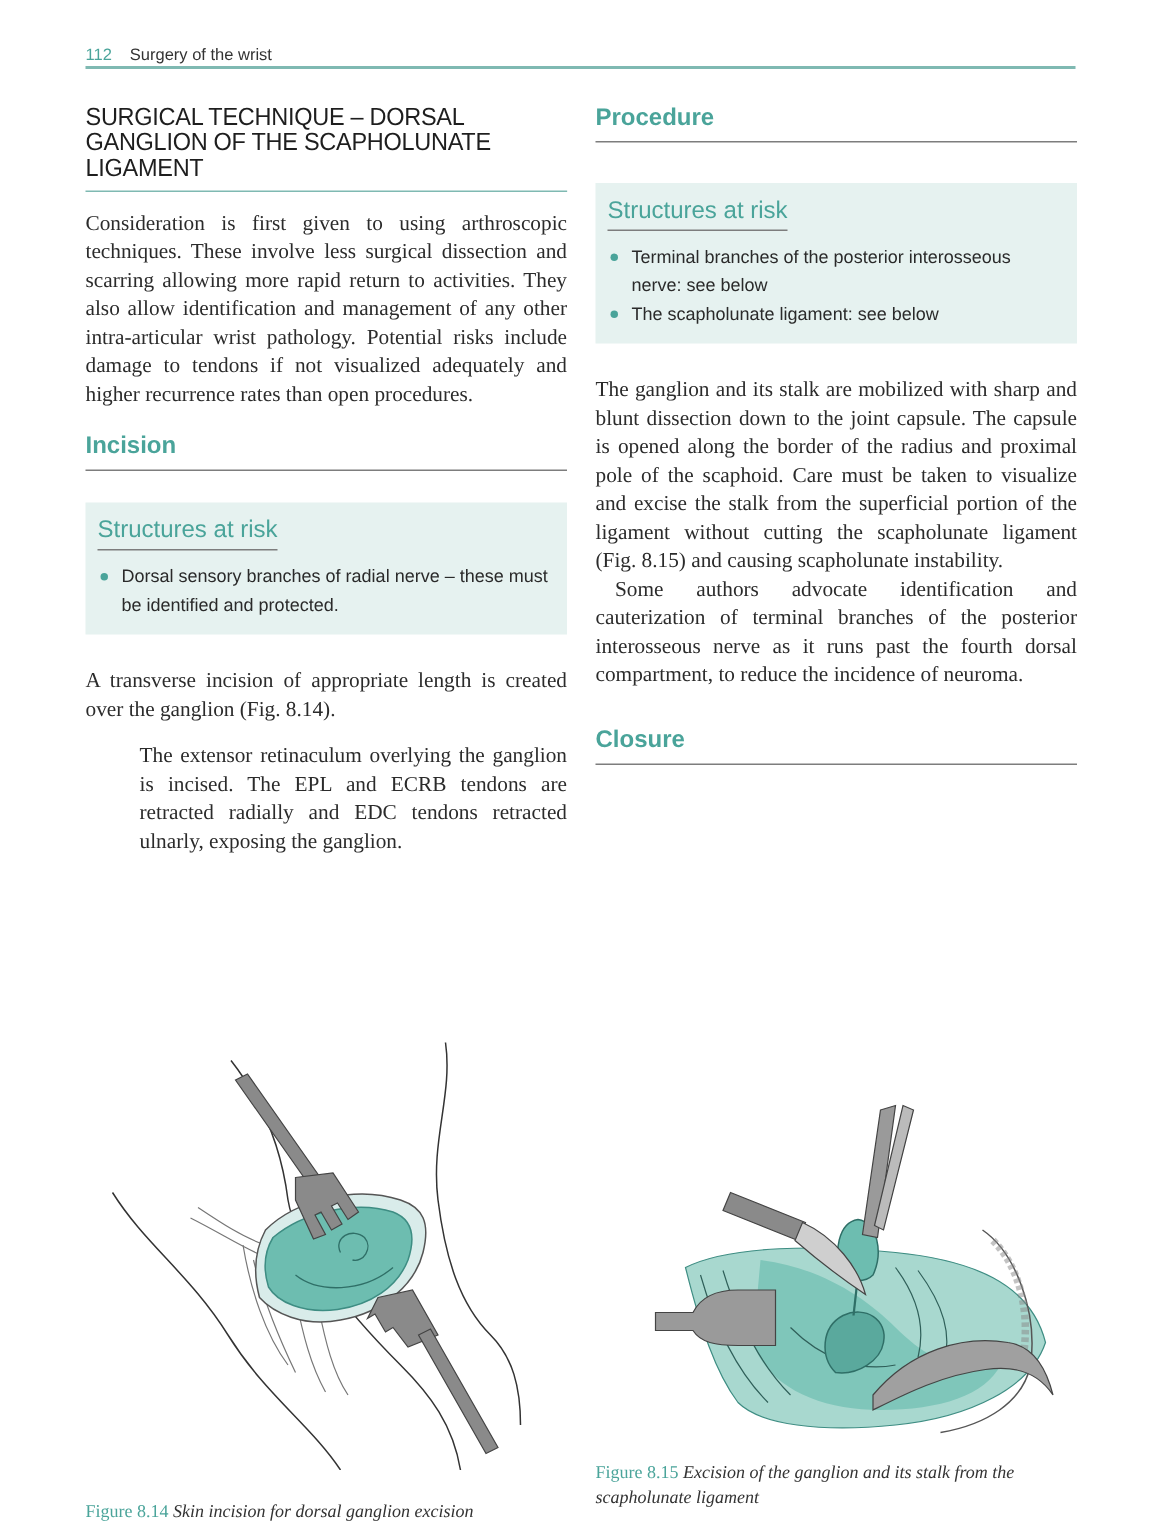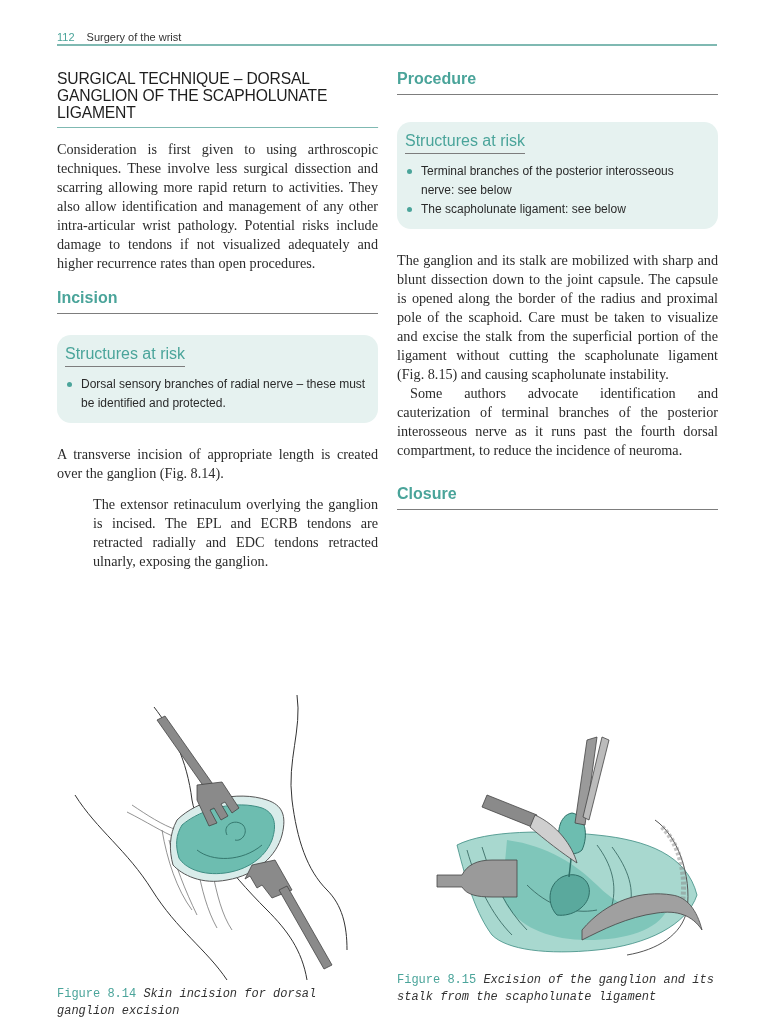--- a/index.html
+++ b/index.html
@@ -14,28 +14,28 @@
   .col-left { left: 57px; top: 70px; }
   .col-right { left: 397px; top: 70px; }
 
   .main-title { font-family: "Liberation Sans", sans-serif; font-size: 16.5px; line-height: 17px; font-weight: normal; color: #1e1e1e; margin: 0; padding-bottom: 6px; border-bottom: 1.5px solid #7fb9b2; letter-spacing: -0.2px; transform: scaleX(0.95); transform-origin: left; width: 338px; }
 
   .sec-head { font-family: "Liberation Sans", sans-serif; font-size: 16px; color: #4aa49a; margin: 0; padding-bottom: 6px; border-bottom: 1.5px solid #7d7d7d; }
 
   p.body { font-family: "Liberation Serif", serif; font-size: 14.2px; line-height: 19px; text-align: justify; margin: 0; color: #2b2b2b; }
   p.body.indent { text-indent: 13px; }
 
-  .risk-box { background: #e6f2f0; padding: 10px 8px 10px 8px; border-radius: 14px; }
+  .risk-box { background: #e6f2f0; padding: 10px 8px 10px 8px; }
   .risk-head { font-family: "Liberation Sans", sans-serif; font-size: 16px; color: #4aa49a; display: inline-block; padding-bottom: 3px; border-bottom: 1.5px solid #7d7d7d; margin: 0 0 8px 0; }
   .risk-list { list-style: none; margin: 0; padding: 0; }
   .risk-list li { font-family: "Liberation Sans", sans-serif; font-size: 12px; line-height: 19px; color: #2a2a2a; position: relative; padding-left: 16px; }
   .risk-list li .bullet { position: absolute; left: 2px; top: 7px; width: 5px; height: 5px; border-radius: 50%; background: #4aa49a; }
 
   .figure { position: absolute; }
-  .fig-caption { font-family: Liberation Mono, monospace; font-size: 12px; line-height: 17px; color: #333; }
+  .fig-caption { font-family: Liberation Serif, serif; font-size: 12px; line-height: 17px; color: #333; }
   .fig-caption .fig-num { color: #4aa49a; font-style: normal; }
   .fig-caption .fig-text { font-style: italic; }
 </style>
 </head>
 <body>
 
 <div class="running-head">
   <span class="pg">112</span>
   <span class="title">Surgery of the wrist</span>
 </div>
@@ -111,21 +111,21 @@
     <g>
       <path d="M 100 30 L 108 26 L 160 100 L 152 104 Z" fill="#8a8a8a" stroke="#444" stroke-width="0.8"></path>
       <path d="M 140 95 L 165 92 L 182 118 L 175 123 L 168 112 L 164 114 L 171 126 L 164 130 L 157 118 L 153 120 L 160 133 L 152 136 L 140 110 Z" fill="#8a8a8a" stroke="#444" stroke-width="0.8"></path>
     </g>
 
     <g>
       <path d="M 195 175 L 218 170 L 235 200 L 215 208 L 205 195 L 200 198 L 193 186 L 188 189 Z" fill="#8a8a8a" stroke="#444" stroke-width="0.8"></path>
       <path d="M 222 200 L 230 196 L 275 275 L 267 279 Z" fill="#8a8a8a" stroke="#444" stroke-width="0.8"></path>
     </g>
   </svg>
-  <div class="fig-caption" style="margin-top:2px;">
+  <div class="fig-caption" style="margin-top:14px;">
     <span class="fig-num">Figure 8.14</span>
     <span class="fig-text">Skin incision for dorsal ganglion excision</span>
   </div>
 </div>
 
 <div class="figure" style="left:397px; top:735px; width:321px; height:280px;">
   <svg width="321" height="225" viewBox="0 0 321 225">
 
     <path d="M 60 110 C 90 95, 150 95, 200 100 C 250 105, 290 120, 300 160 C 290 190, 250 210, 200 215 C 150 220, 110 215, 95 200 C 80 180, 70 150, 60 110 Z" fill="#a8d8cf" stroke="#3e8d83" stroke-width="0.8"></path>
     <path d="M 110 105 C 150 110, 180 130, 200 150 C 220 170, 240 180, 270 175 C 260 195, 230 205, 190 205 C 150 205, 115 190, 105 160 Z" fill="#7fc6ba" stroke="none"></path>

